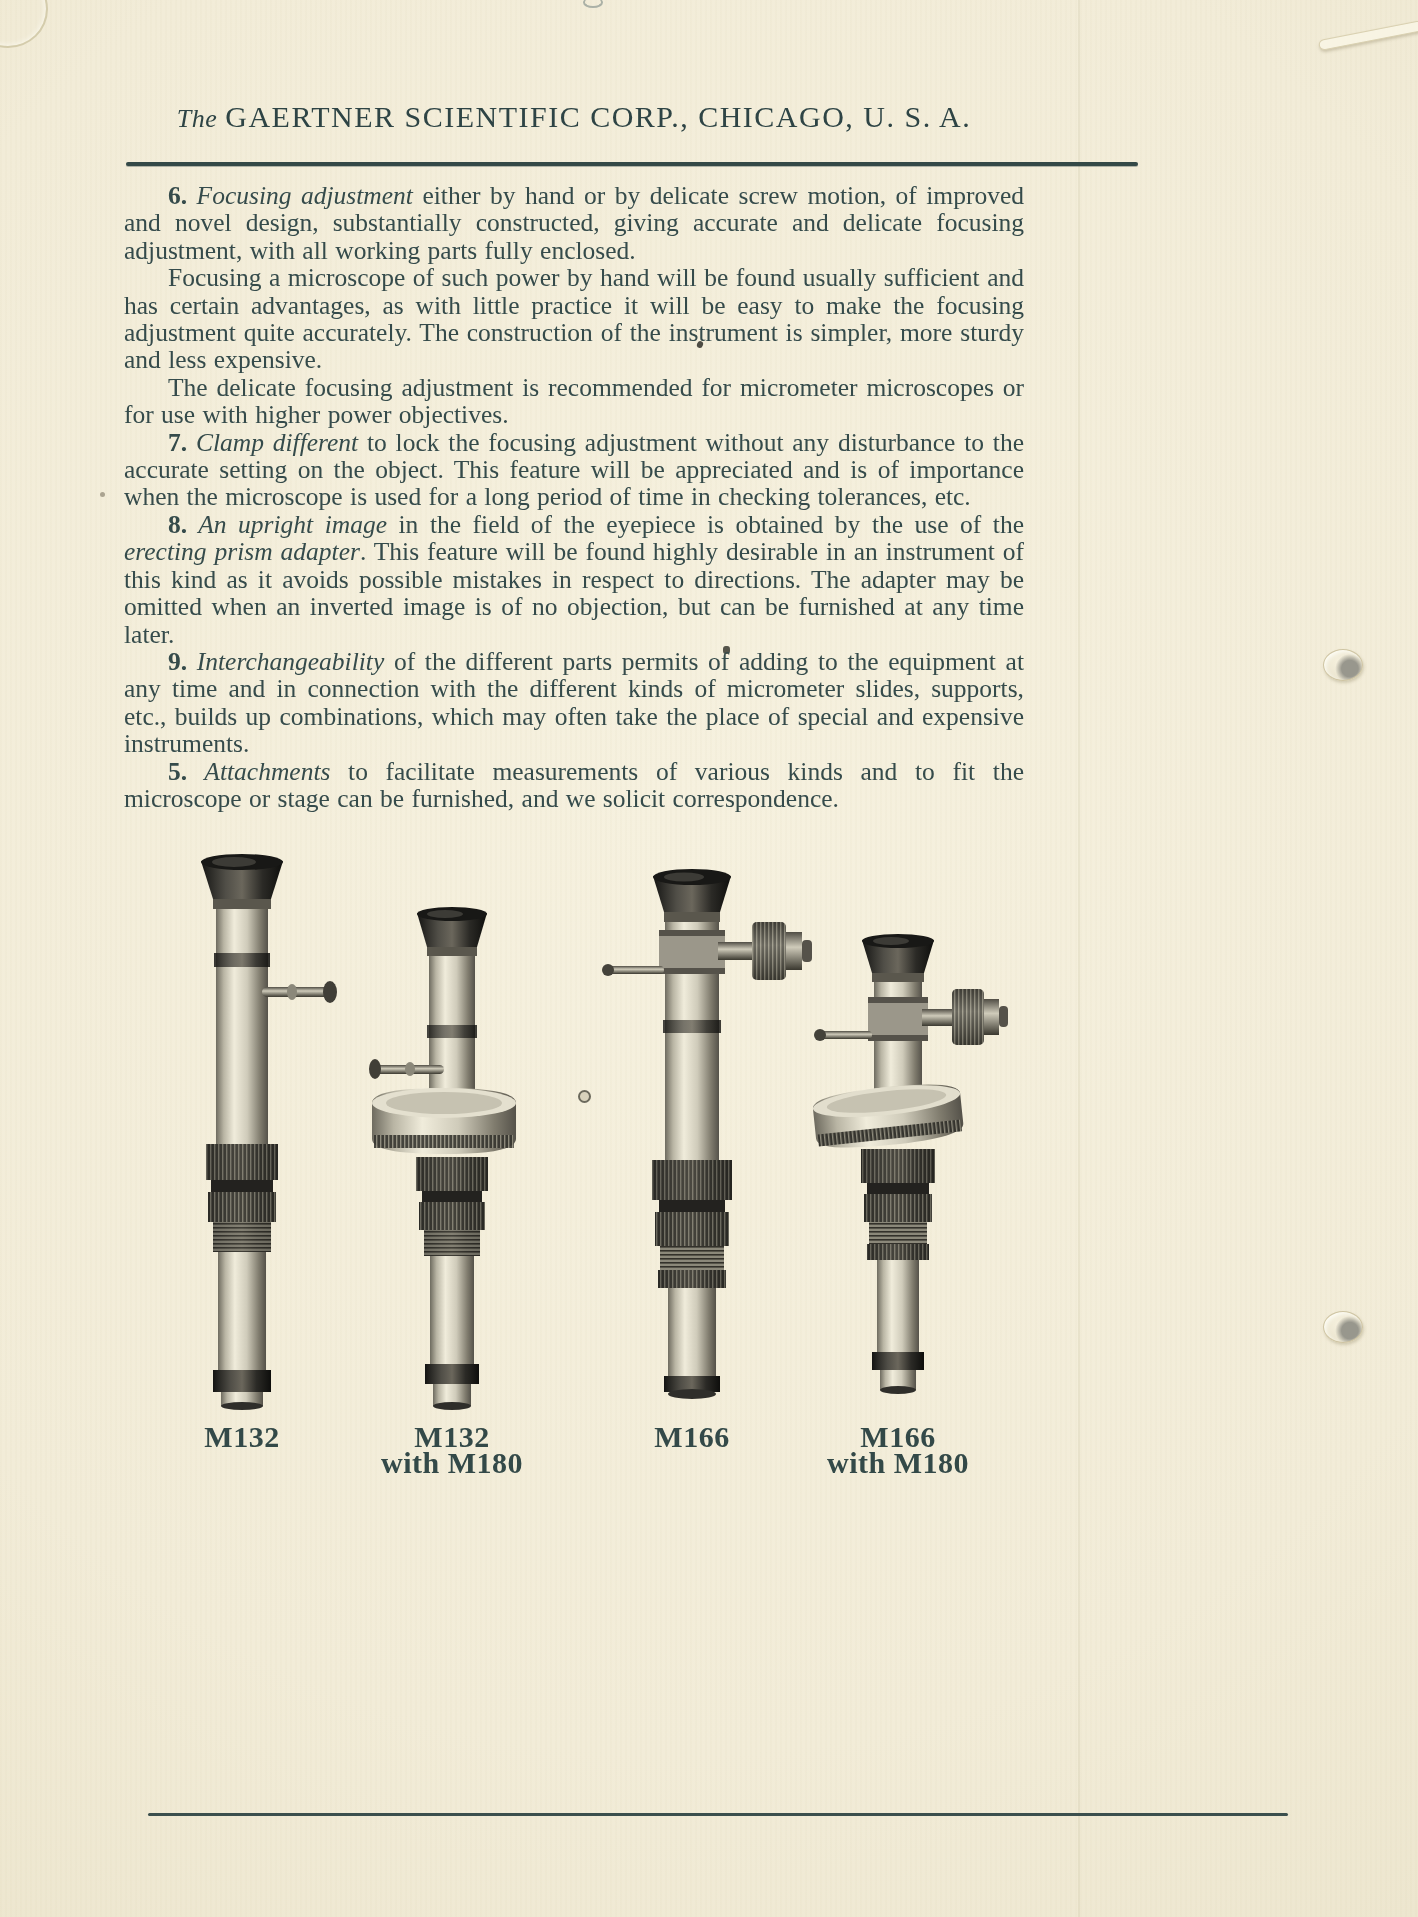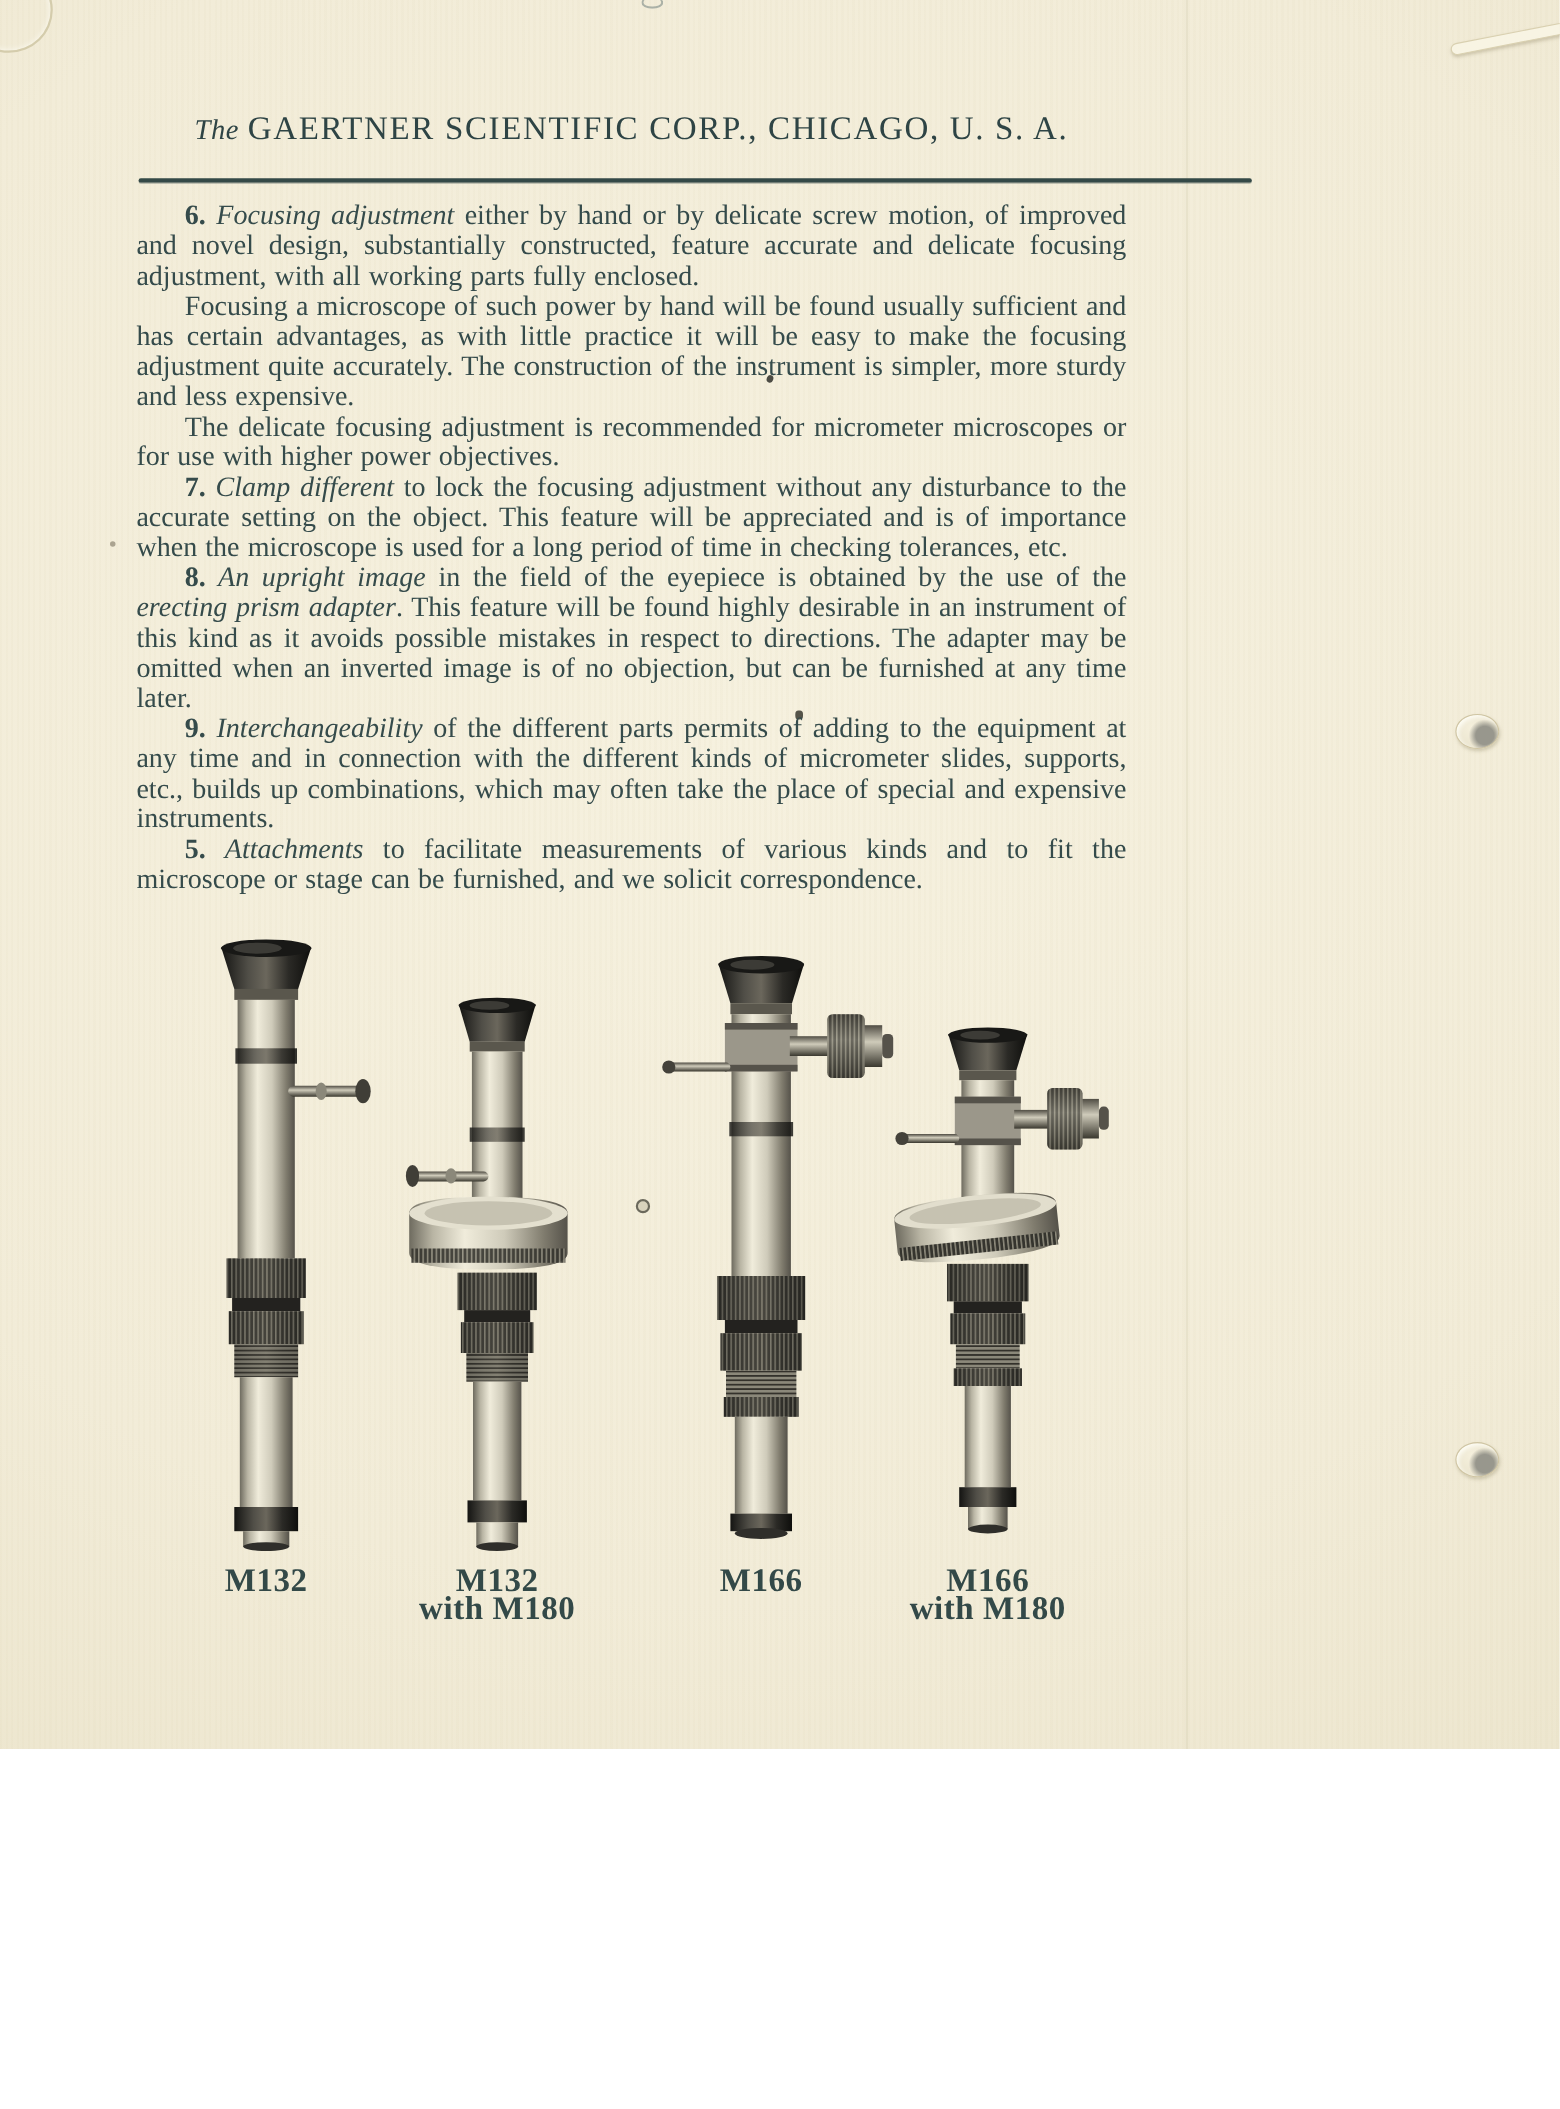--- a/index.html
+++ b/index.html
@@ -1,18 +1,18 @@
 <!DOCTYPE html>
 <html><head>
 <meta charset="utf-8">
 <style>
   html,body{margin:0;padding:0;}
   .page{
     position:relative;
-    width:1418px;height:1590px;
+    width:1418px;height:1917px;
     overflow:hidden;
     font-family:"Liberation Serif","DejaVu Serif",serif;
     color:#344a4a;
     background:
       repeating-linear-gradient(90deg, rgba(205,195,155,0.06) 0 2px, rgba(255,255,255,0) 2px 5px),
       radial-gradient(ellipse 120% 90% at 48% 42%, #f6f1df 0%, #f2ecd8 55%, #ece5cd 82%, #e5ddc2 100%);
   }
   
   .masthead{
     position:absolute;left:124px;top:100px;width:900px;
@@ -108,21 +108,21 @@
   <div class="speck spk2"></div>
   <div class="speck spk3"></div>
   <div class="speck spk4"></div>
 
   <div class="masthead">
     <span class="the">The</span><span>GAERTNER SCIENTIFIC CORP., CHICAGO, U. S. A.</span>
   </div>
   <div class="rule-top"></div>
 
   <div class="article">
-      <p><span class="num">6.</span><span class="ital"> Focusing adjustment</span><span> either by hand or by delicate screw motion, of improved and novel design, substantially constructed, feature accurate and delicate focusing adjustment, with all working parts fully enclosed.</span></p>
+      <p><span class="num">6.</span><span class="ital"> Focusing adjustment</span><span> either by hand or by delicate screw motion, of improved and novel design, substantially constructed, giving accurate and delicate focusing adjustment, with all working parts fully enclosed.</span></p>
       <p><span>Focusing a microscope of such power by hand will be found usually sufficient and has certain advantages, as with little practice it will be easy to make the focusing adjustment quite accurately. The construction of the instrument is simpler, more sturdy and less expensive.</span></p>
       <p><span>The delicate focusing adjustment is recommended for micrometer microscopes or for use with higher power objectives.</span></p>
       <p><span class="num">7.</span><span class="ital"> Clamp different</span><span> to lock the focusing adjustment without any disturbance to the accurate setting on the object. This feature will be appreciated and is of importance when the microscope is used for a long period of time in checking tolerances, etc.</span></p>
       <p><span class="num">8.</span><span class="ital"> An upright image</span><span> in the field of the eyepiece is obtained by the use of the </span><span class="ital">erecting prism adapter</span><span>. This feature will be found highly desirable in an instrument of this kind as it avoids possible mistakes in respect to directions. The adapter may be omitted when an inverted image is of no objection, but can be furnished at any time later.</span></p>
       <p><span class="num">9.</span><span class="ital"> Interchangeability</span><span> of the different parts permits of adding to the equipment at any time and in connection with the different kinds of micrometer slides, supports, etc., builds up combinations, which may often take the place of special and expensive instruments.</span></p>
       <p><span class="num">5.</span><span class="ital"> Attachments</span><span> to facilitate measurements of various kinds and to fit the microscope or stage can be furnished, and we solicit correspondence.</span></p>
     </div>
 
   <svg class="figs" width="1050" height="575" viewBox="0 0 1050 575">
     <defs>

